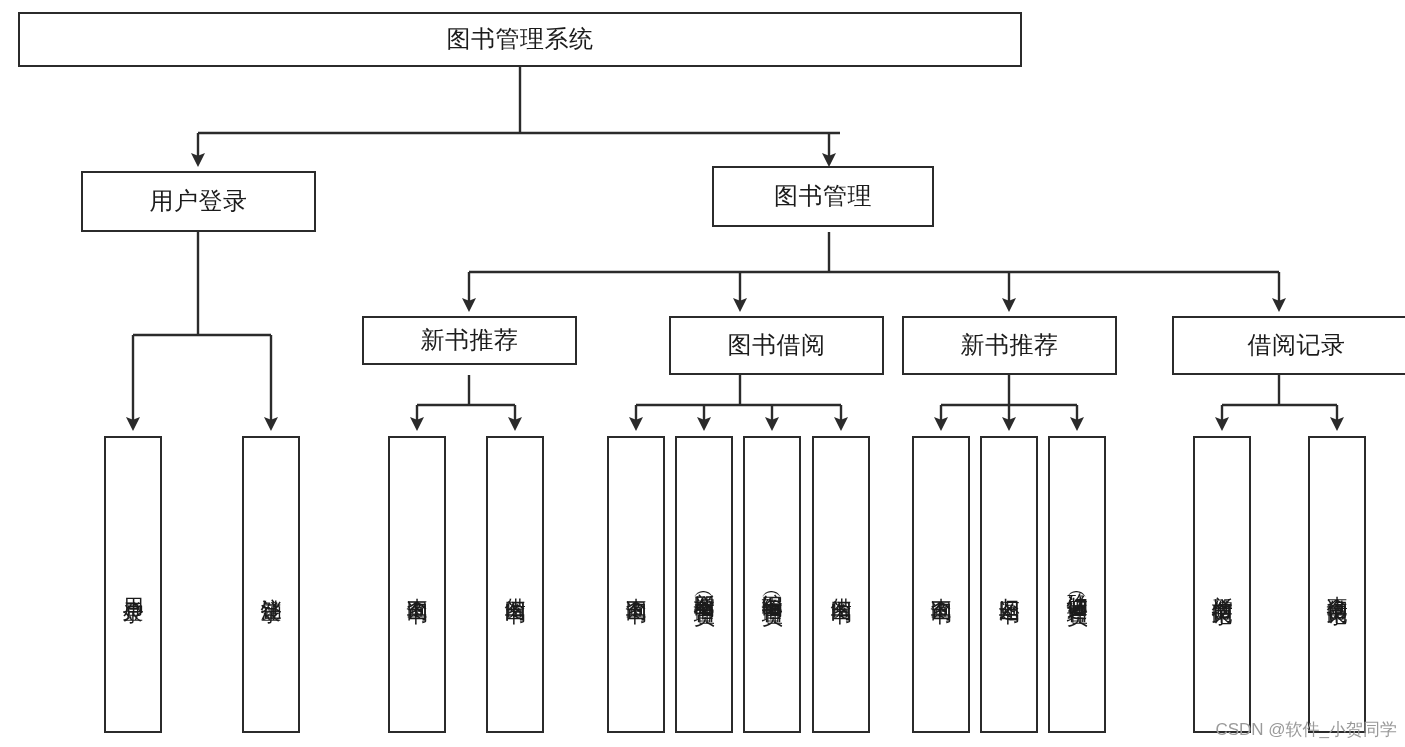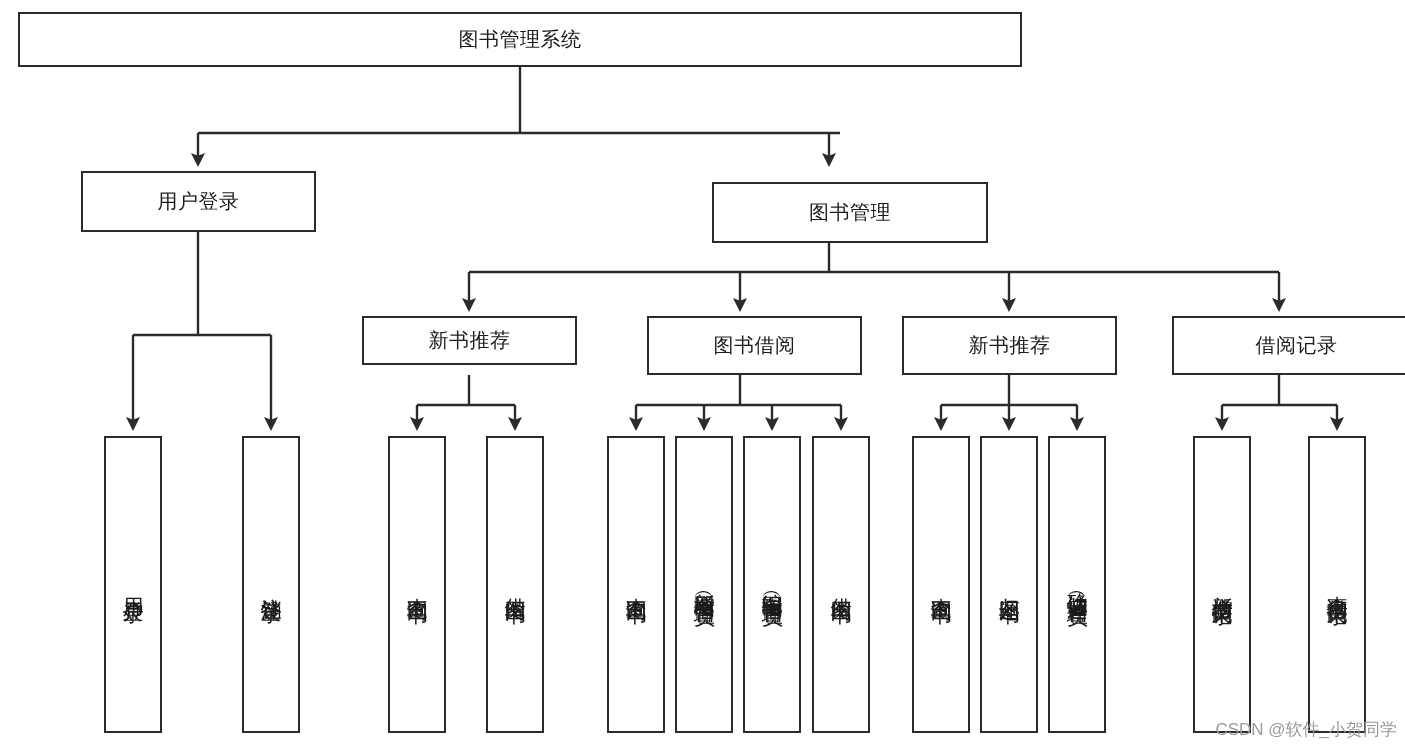--- a/index.html
+++ b/index.html
@@ -30,21 +30,21 @@
     position: absolute;
     box-sizing: border-box;
     background: #ffffff;
     border: 2px solid #2b2b2b;
     display: flex;
     align-items: center;
     justify-content: center;
     z-index: 2;
   }
   .node .label {
-    font-size: 20px;
+    font-size: 24px;
     line-height: 1.18;
     color: #1b1b1b;
     letter-spacing: 0.5px;
     white-space: nowrap;
   }
   .node.vertical {
     align-items: center;
     justify-content: center;
   }
   .node.vertical .label {
@@ -123,28 +123,28 @@
     </g>
   </svg>
 
   <div class="node" style="left:18px; top:12px; width:1004px; height:55px;">
     <span class="label">图书管理系统</span>
   </div>
 
   <div class="node" style="left:81px; top:171px; width:235px; height:61px;">
     <span class="label">用户登录</span>
   </div>
-  <div class="node" style="left:712px; top:182px; width:276px; height:61px;">
+  <div class="node" style="left:712px; top:166px; width:222px; height:61px;">
     <span class="label">图书管理</span>
   </div>
 
   <div class="node" style="left:362px; top:316px; width:215px; height:49px;">
     <span class="label">新书推荐</span>
   </div>
-  <div class="node" style="left:647px; top:316px; width:215px; height:59px;">
+  <div class="node" style="left:669px; top:316px; width:215px; height:59px;">
     <span class="label">图书借阅</span>
   </div>
   <div class="node" style="left:902px; top:316px; width:215px; height:59px;">
     <span class="label">新书推荐</span>
   </div>
   <div class="node" style="left:1172px; top:316px; width:249px; height:59px;">
     <span class="label">借阅记录</span>
   </div>
 
   <div class="node vertical" style="left:104px; top:436px; width:58px; height:297px;">

